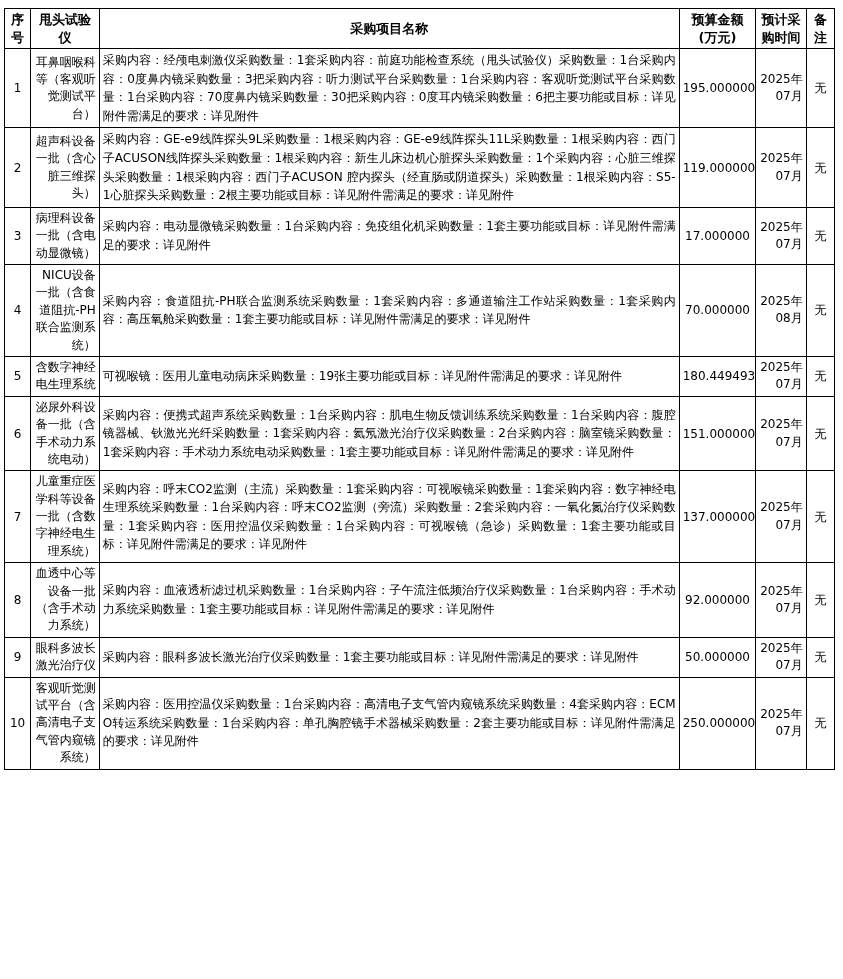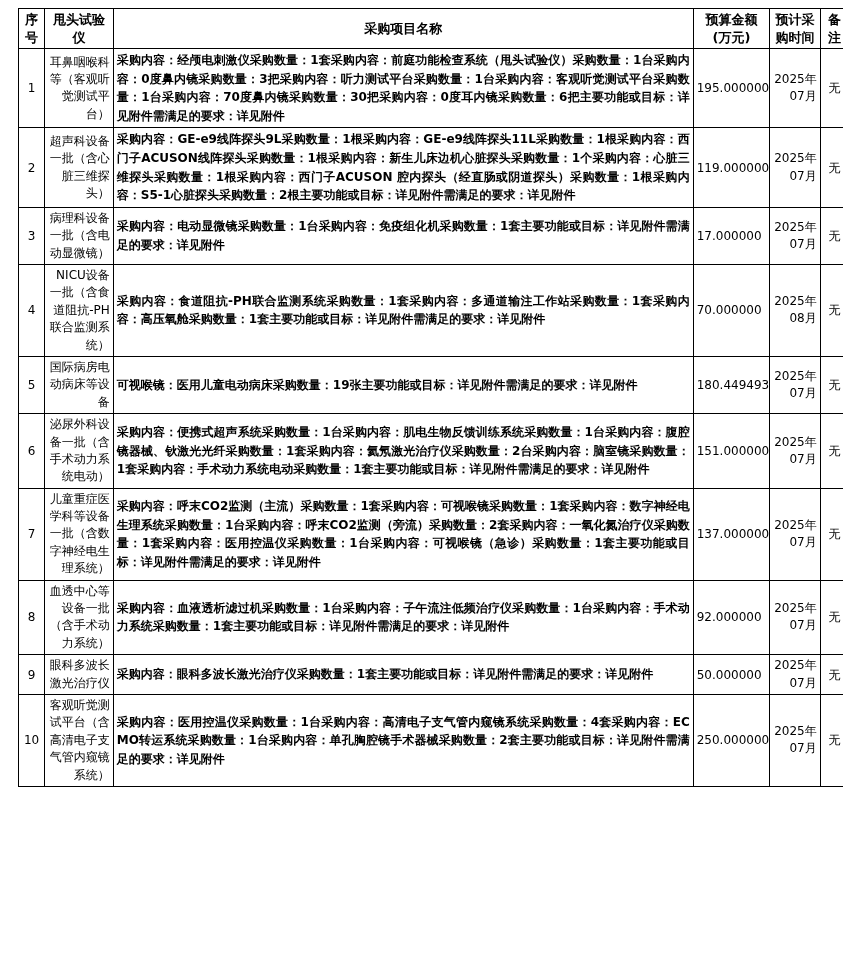--- a/index.html
+++ b/index.html
@@ -8,21 +8,21 @@
     background: #ffffff;
   }
   body {
     font-family: "DejaVu Sans", "Liberation Sans", sans-serif;
     color: #000000;
     width: 843px;
   }
   .sheet {
     width: 843px;
     box-sizing: border-box;
-    padding: 8px 6px 0 18px;
+    padding: 8px 6px 0 4px;
   }
   table.proc {
     border-collapse: collapse;
     table-layout: fixed;
     width: 831px;
     font-size: 12px;
     line-height: 1.5;
   }
   table.proc th, table.proc td {
     border: 1px solid #000000;
@@ -51,23 +51,23 @@
     font-size: 12px;
     line-height: 1.45;
     word-break: break-all;
   }
   td.desc {
     text-align: justify;
     text-justify: inter-ideograph;
     font-size: 12px;
     line-height: 1.55;
     word-break: break-all;
-    font-weight: bold;
   }
   td.amount {
+    text-align: center;
     font-size: 12px;
     white-space: nowrap;
   }
   td.time {
     text-align: right;
     font-size: 12px;
     line-height: 1.45;
     word-break: break-all;
   }
   td.note {
@@ -129,21 +129,21 @@
       <tr>
         <td class="seq">4</td>
         <td class="name">NICU设备一批（含食道阻抗-PH联合监测系统）</td>
         <td class="desc">采购内容：食道阻抗-PH联合监测系统采购数量：1套采购内容：多通道输注工作站采购数量：1套采购内容：高压氧舱采购数量：1套主要功能或目标：详见附件需满足的要求：详见附件</td>
         <td class="amount">70.000000</td>
         <td class="time">2025年08月</td>
         <td class="note">无</td>
       </tr>
       <tr>
         <td class="seq">5</td>
-        <td class="name">国际病房电动病床等设备</td>
+        <td class="name">含数字神经电生理系统</td>
         <td class="desc">可视喉镜：医用儿童电动病床采购数量：19张主要功能或目标：详见附件需满足的要求：详见附件</td>
         <td class="amount">180.449493</td>
         <td class="time">2025年07月</td>
         <td class="note">无</td>
       </tr>
       <tr>
         <td class="seq">6</td>
         <td class="name">泌尿外科设备一批（含手术动力系统电动）</td>
         <td class="desc">采购内容：便携式超声系统采购数量：1台采购内容：肌电生物反馈训练系统采购数量：1台采购内容：腹腔镜器械、钬激光光纤采购数量：1套采购内容：氦氖激光治疗仪采购数量：2台采购内容：脑室镜采购数量：1套采购内容：手术动力系统电动采购数量：1套主要功能或目标：详见附件需满足的要求：详见附件</td>
         <td class="amount">151.000000</td>

